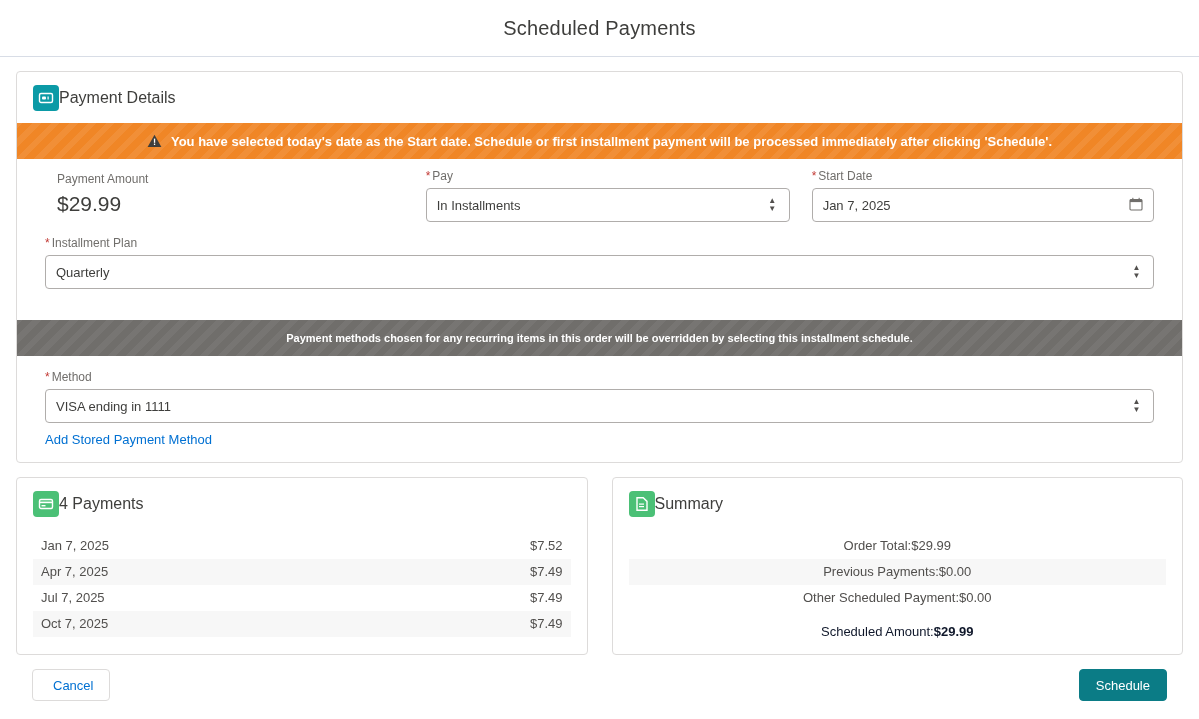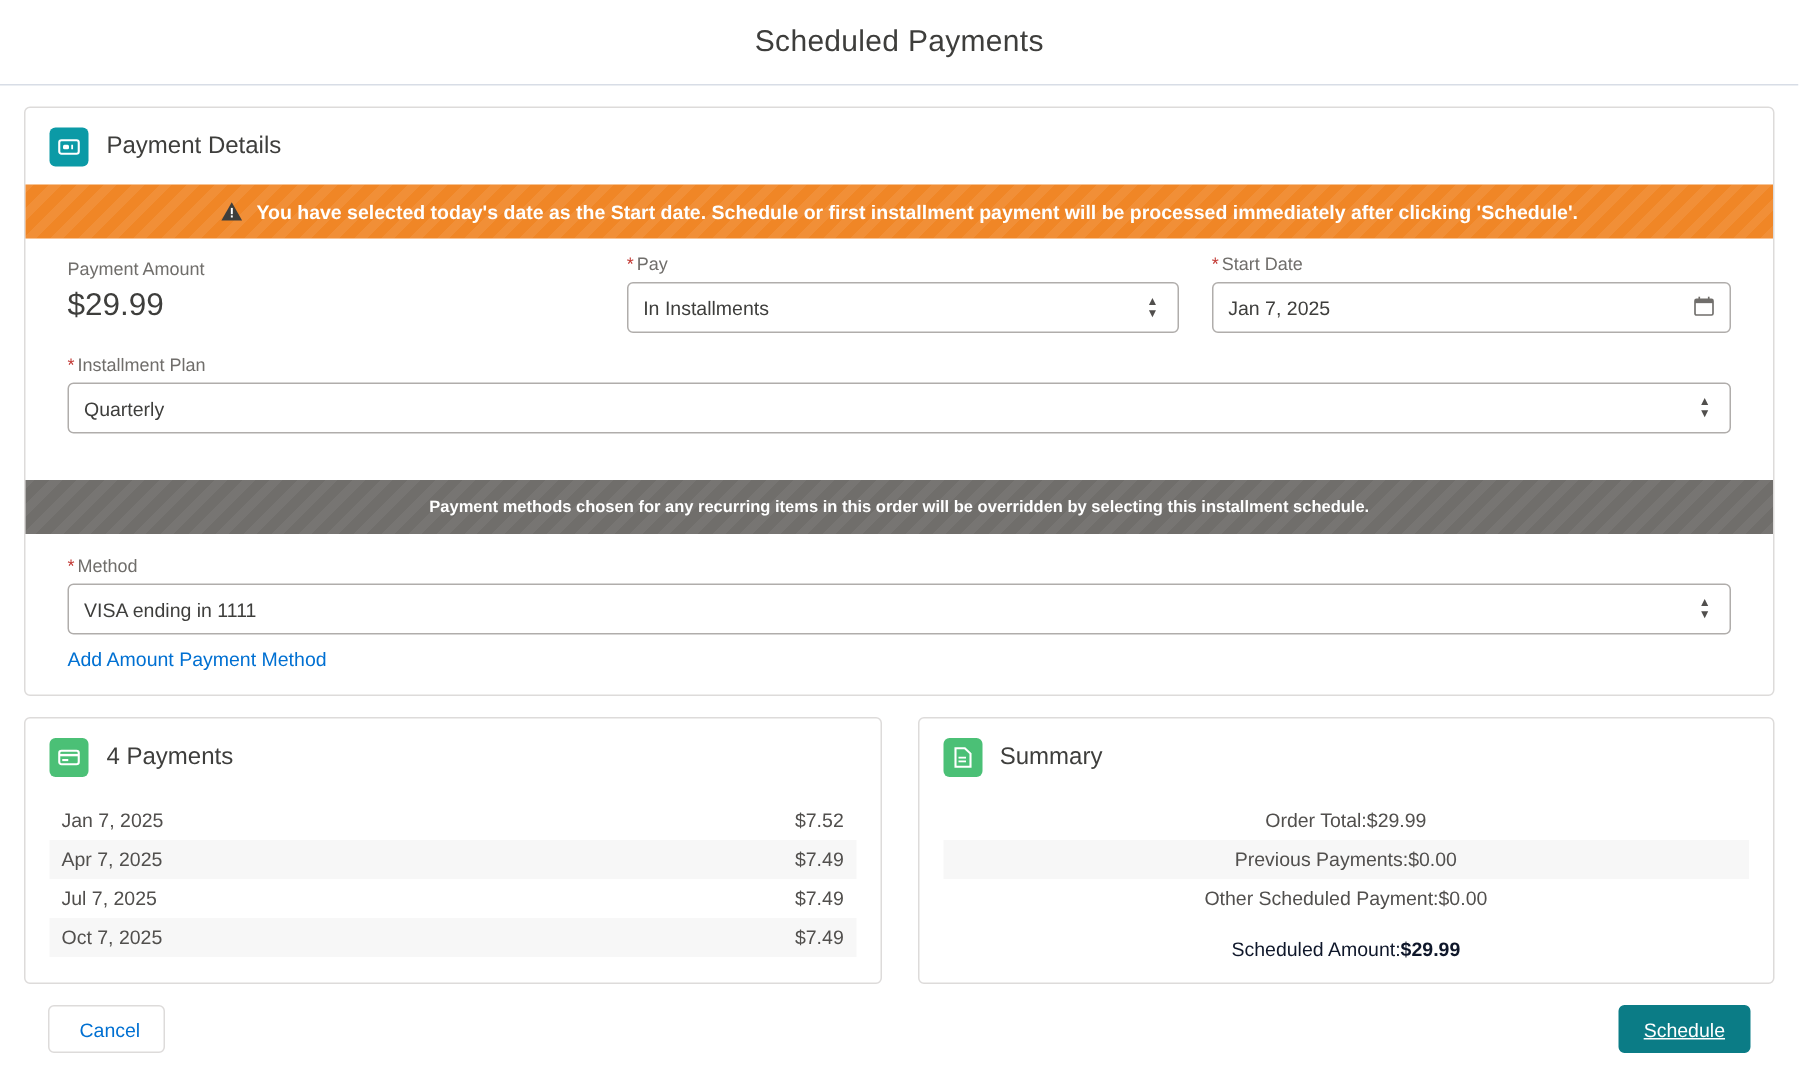--- a/index.html
+++ b/index.html
@@ -28,21 +28,20 @@
     padding: 14px 16px 0 16px;
   }
   .card {
     border: 1px solid #dddbda;
     border-radius: 4px;
     background: #fff;
   }
   .card-header {
     display: flex;
     align-items: center;
-    gap: 12px;
     padding: 13px 16px 12px 16px;
   }
   .card-title {
     font-size: 16px;
     color: #3e3e3c;
     font-weight: 400;
   }
   .icon-sq {
     width: 26px; height: 26px;
     border-radius: 4px;
@@ -68,21 +67,21 @@
     align-items: center;
     justify-content: center;
     gap: 9px;
     color: #fff;
     font-size: 13px;
     font-weight: bold;
   }
   .warn-banner .tri { display:block; }
 
   .form-area { padding: 10px 28px 16px 28px; }
-  .row { display: flex; gap: 0; }
+  .row { display: flex; gap: 0; margin-left: 12px; }
   .field { position: relative; }
   .field-label {
     font-size: 12px;
     color: #706e6b;
     margin-bottom: 5px;
     line-height: 14px;
   }
   .req { color: #c23934; margin-right: 2px; }
   .amount {
     font-size: 21px;
@@ -200,21 +199,20 @@
     border: 1px solid #dddbda;
     color: #0070d2;
     min-width: 78px;
     padding-left: 20px;
   }
   .btn-primary {
     background: #0b7c86;
     border: 1px solid #0b7c86;
     color: #fff;
     min-width: 80px;
-    text-decoration: underline;
   }
 </style>
 </head>
 <body>
 
 <div class="page-header">
   <div class="page-title">Scheduled Payments</div>
 </div>
 
 <div class="content">
@@ -303,21 +301,21 @@
           <span class="req">*</span><span>Method</span>
         </div>
         <div class="select-box">
           <span class="val">VISA ending in 1111</span>
           <span class="spinner">
               <span>▲</span>
               <span>▼</span>
             </span>
         </div>
       </div>
-      <a href="#" class="link">Add Amount Payment Method</a>
+      <a href="#" class="link">Add Stored Payment Method</a>
     </div>
   </div>
 
   <div class="lower">
 
     <div class="card">
       <div class="card-header">
         <span class="icon-sq" style="background:#4bc076;">
           <svg width="16" height="16" viewBox="0 0 16 16">
               <rect x="1.5" y="3.5" width="13" height="9" rx="1.5" fill="none" stroke="#fff" stroke-width="1.4"></rect>

